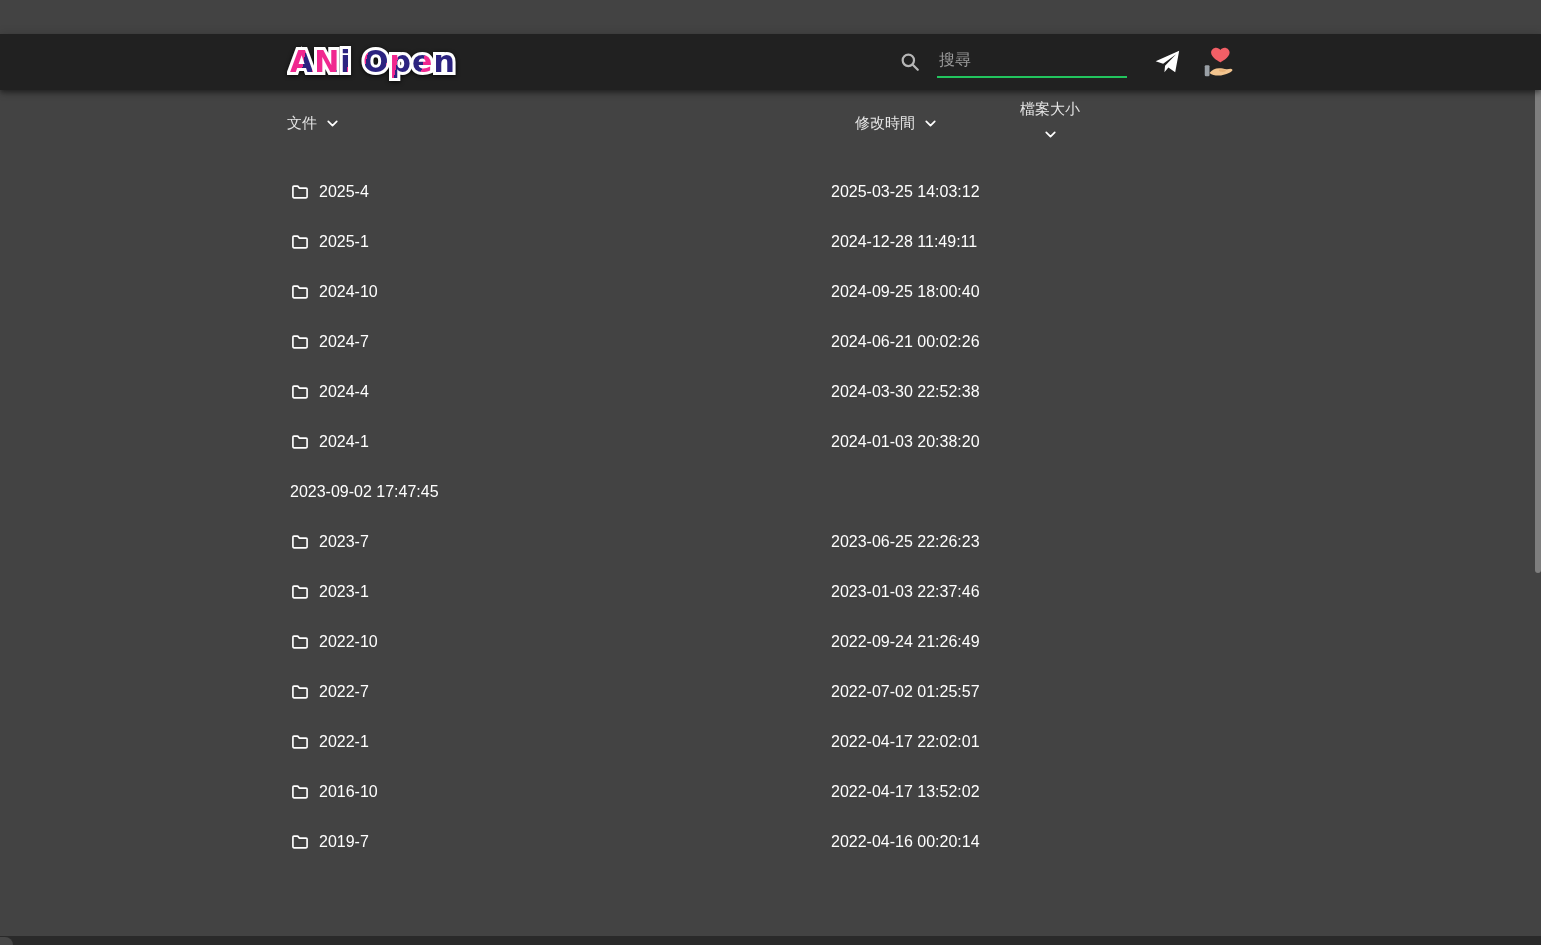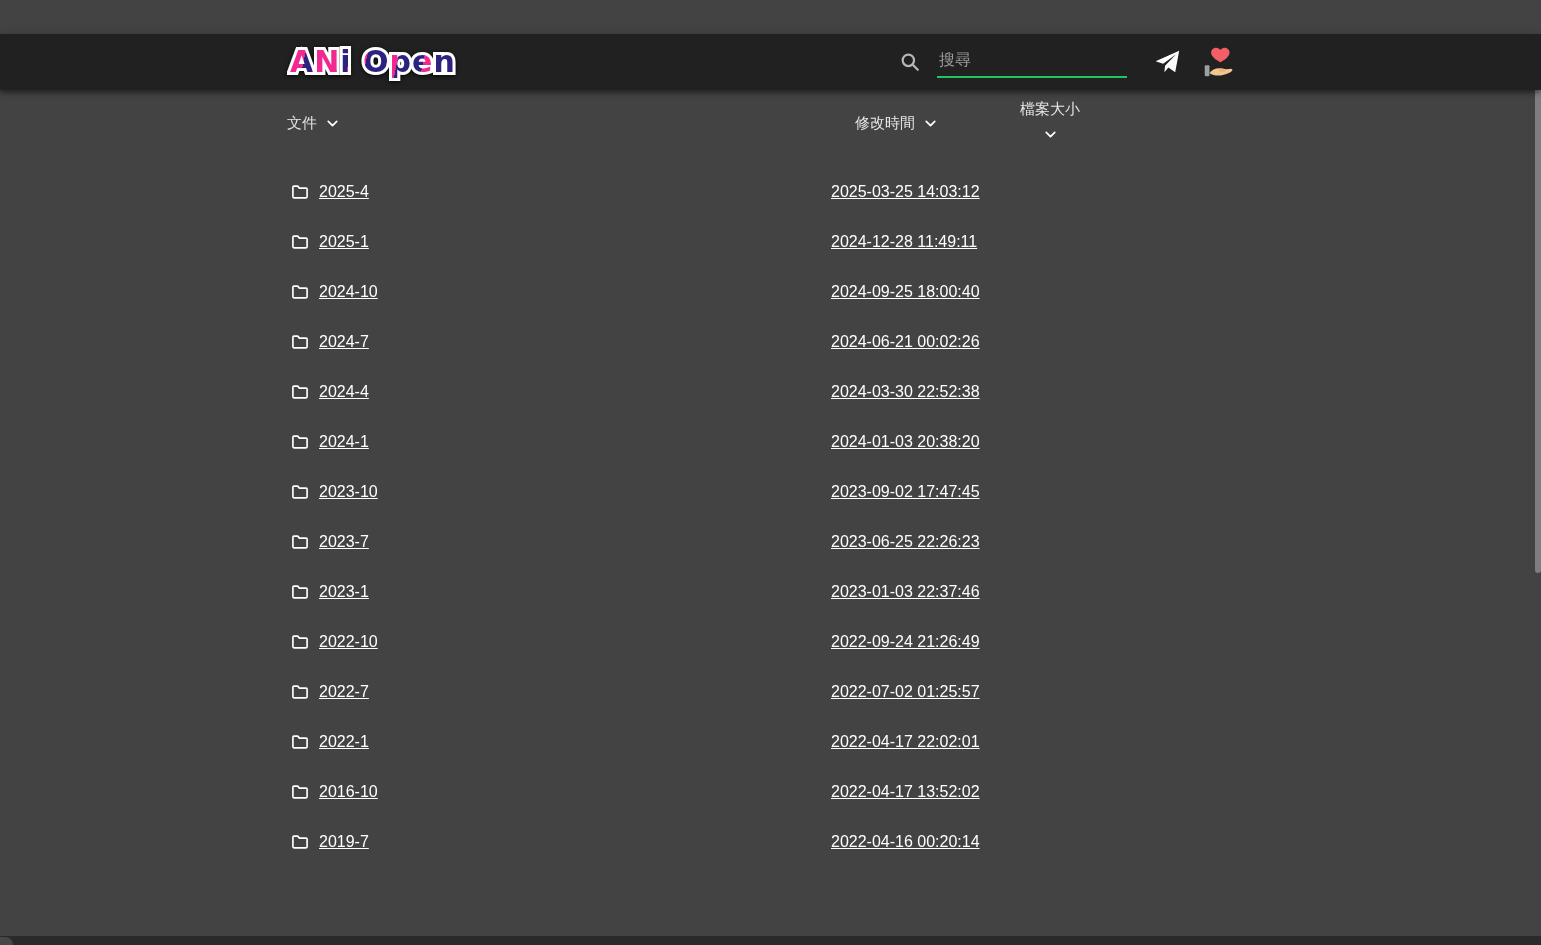--- a/index.html
+++ b/index.html
@@ -86,21 +86,21 @@
     position: absolute; top: 0; height: 100%;
     display: inline-flex; align-items: center; gap: 7px;
     background: none; border: none; padding: 0;
     color: #e5e5e5; font-size: 15px; font-weight: 500; font-family: inherit;
     cursor: pointer; white-space: nowrap;
   }
   .sort-name { left: -3px; }
   .sort-modified { left: 565px; }
   .sort-size { left: 730px; flex-direction: column; }
 
-  .file-list { margin-top: 21px; text-decoration: underline; }
+  .file-list { margin-top: 21px; }
   .file-row {
     height: 50px;
     display: grid;
     grid-template-columns: 541px 190px 1fr;
     align-items: center;
     cursor: pointer;
   }
   .name-cell { display: flex; align-items: center; gap: 9px; min-width: 0; }
   .file-name { font-size: 16px; color: #fff; white-space: nowrap; }
   .mod-cell { font-size: 16px; color: #fff; white-space: nowrap; }
@@ -271,28 +271,20 @@
             <path d="M3.5 6.2c0-.7.5-1.2 1.2-1.2h4.6l2 2.3h8c.7 0 1.2.5 1.2 1.2v9.3c0 .7-.5 1.2-1.2 1.2H4.7c-.7 0-1.2-.5-1.2-1.2V6.2z"></path>
           </svg>
         </span>
         <span class="file-name">2024-1</span>
       </div>
       <div class="mod-cell">2024-01-03 20:38:20</div>
       <div class="size-cell"></div>
     </div>
 
     <div class="file-row">
-      <div class="name-cell">
-        <span>
-          <svg width="20" height="20" viewBox="0 0 24 24" fill="none" stroke="#ffffff" stroke-width="2" stroke-linejoin="round">
-            <path d="M3.5 6.2c0-.7.5-1.2 1.2-1.2h4.6l2 2.3h8c.7 0 1.2.5 1.2 1.2v9.3c0 .7-.5 1.2-1.2 1.2H4.7c-.7 0-1.2-.5-1.2-1.2V6.2z"></path>
-          </svg>
-        </span>
-        <span class="file-name">2023-10</span>
-      </div>
       <div class="mod-cell">2023-09-02 17:47:45</div>
       <div class="size-cell"></div>
     </div>
 
     <div class="file-row">
       <div class="name-cell">
         <span>
           <svg width="20" height="20" viewBox="0 0 24 24" fill="none" stroke="#ffffff" stroke-width="2" stroke-linejoin="round">
             <path d="M3.5 6.2c0-.7.5-1.2 1.2-1.2h4.6l2 2.3h8c.7 0 1.2.5 1.2 1.2v9.3c0 .7-.5 1.2-1.2 1.2H4.7c-.7 0-1.2-.5-1.2-1.2V6.2z"></path>
           </svg>

